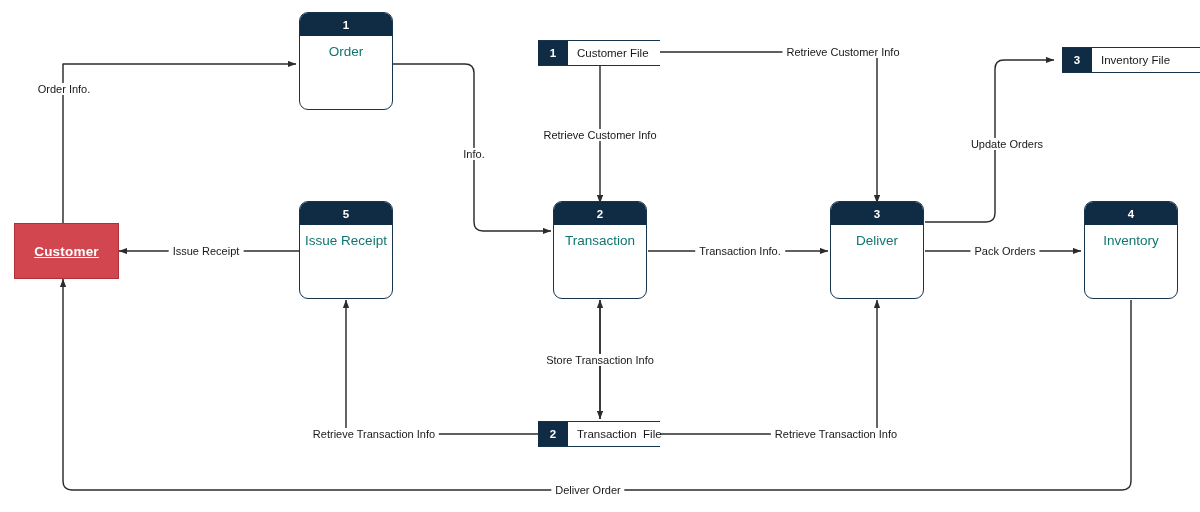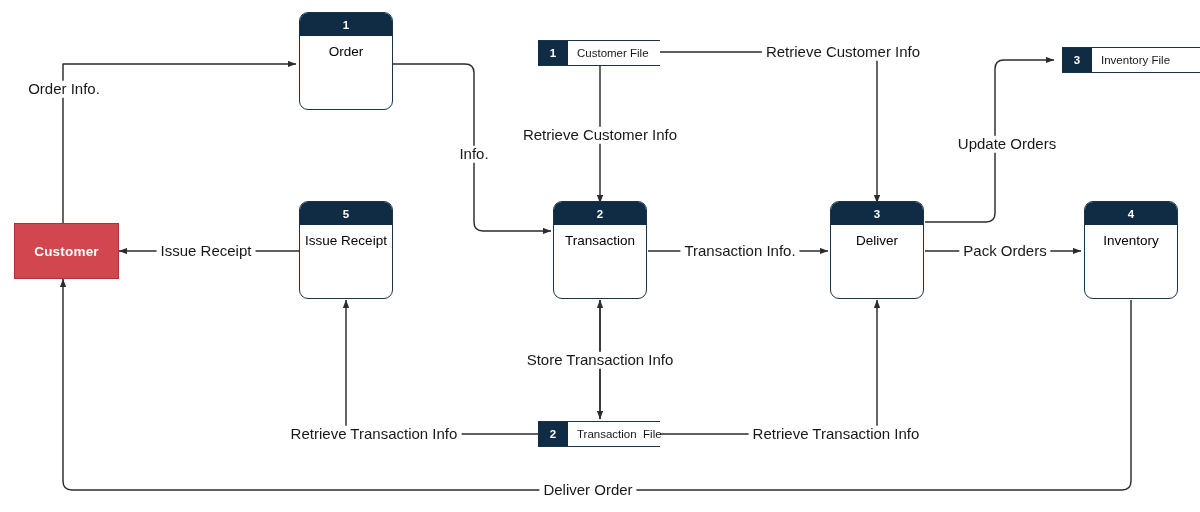--- a/index.html
+++ b/index.html
@@ -45,38 +45,39 @@
     font-weight: bold;
     display: flex;
     align-items: center;
     justify-content: center;
     letter-spacing: .2px;
   }
   .process-title {
     padding-top: 8px;
     text-align: center;
     font-size: 13.5px;
-    color: #000000;
+    color: #0f766e;
     font-weight: normal;
     line-height: 1.15;
   }
   
   .entity {
     background: #d2464f;
     border: 1.4px solid #b03038;
     display: flex;
     align-items: center;
     justify-content: center;
     z-index: 5;
   }
   .entity-label {
     color: #ffffff;
     font-size: 13.5px;
     font-weight: bold;
     letter-spacing: .2px;
+    text-decoration: underline;
   }
   
   .datastore {
     display: flex;
     align-items: stretch;
     background: #ffffff;
     border-top: 1.8px solid #17344d;
     border-bottom: 1.8px solid #17344d;
     z-index: 6;
   }
@@ -99,21 +100,21 @@
     font-size: 11.5px;
     color: #18181b;
     white-space: pre;
   }
   
   .flow-label {
     position: absolute;
     transform: translate(-50%, -50%);
     background: #ffffff;
     padding: 0 4px;
-    font-size: 15px;
+    font-size: 11px;
     color: #18181b;
     white-space: nowrap;
     z-index: 7;
     line-height: 1.1;
   }
 </style>
 </head>
 <body>
 
 <div id="diagram-canvas">

